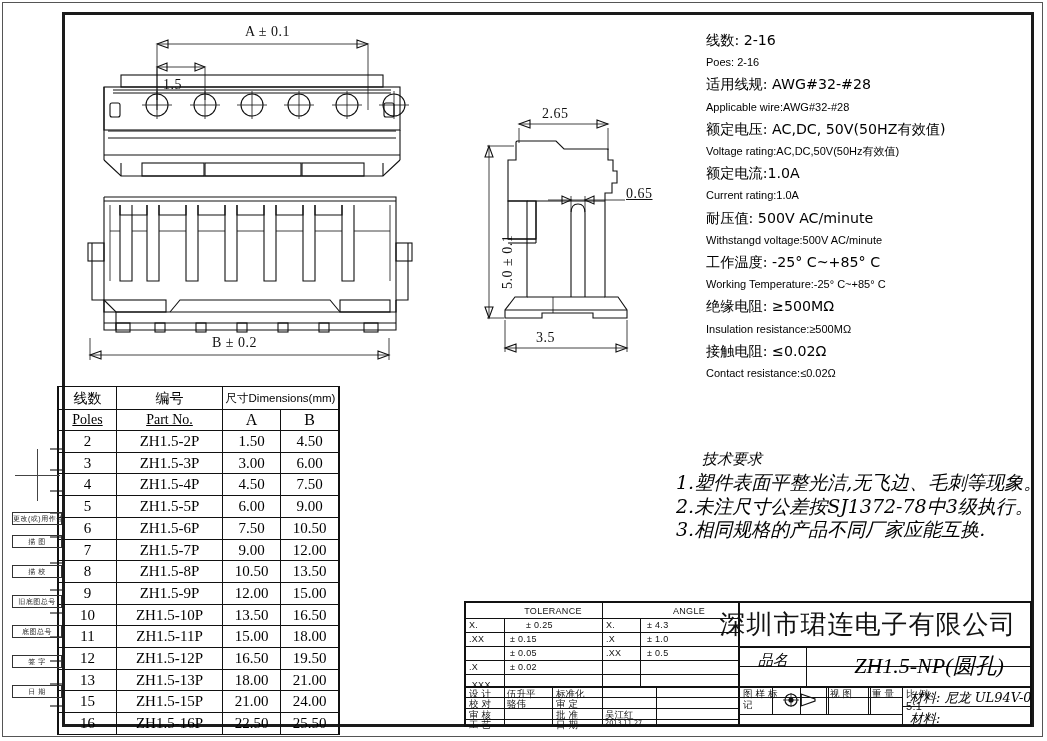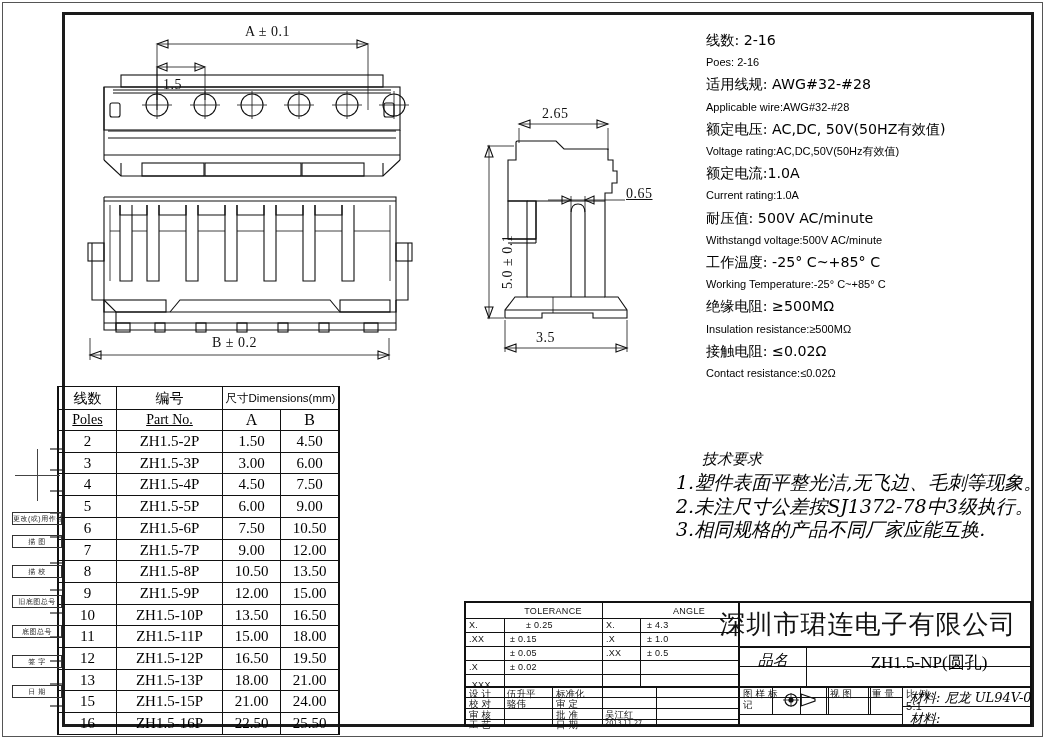--- a/index.html
+++ b/index.html
@@ -75,22 +75,22 @@
     color:#111;white-space:nowrap;letter-spacing:0.3px;}
   .tb-cn{position:absolute;font-family:"DejaVu Sans",sans-serif;font-size:9.5px;
     color:#111;white-space:nowrap;}
   .tb-line{position:absolute;background:#111;}
   .tb-h{height:1px;}
   .tb-v{width:1px;}
   .company{position:absolute;left:238px;top:4px;width:328px;text-align:center;
     font-family:"DejaVu Serif",serif;font-size:26px;letter-spacing:1px;color:#111;}
   .pname-cn{position:absolute;font-family:"DejaVu Serif",serif;font-size:15px;
     font-style:italic;}
-  .pname-val{position:absolute;font-family:"Liberation Serif",serif;font-size:17px;
-    white-space:nowrap;}
+  .pname-val{position:absolute;font-family:"Liberation Serif",serif;font-size:22px;
+    white-space:nowrap;font-style:italic;}
   .mat{position:absolute;font-family:"DejaVu Serif",serif;font-size:13px;
     font-style:italic;white-space:nowrap;}
   .proj-sym{position:absolute;left:317px;top:89px;width:40px;height:16px;}
 </style>
 </head>
 <body>
 
 <div class="page">
 
   <div class="outer-border"></div>

